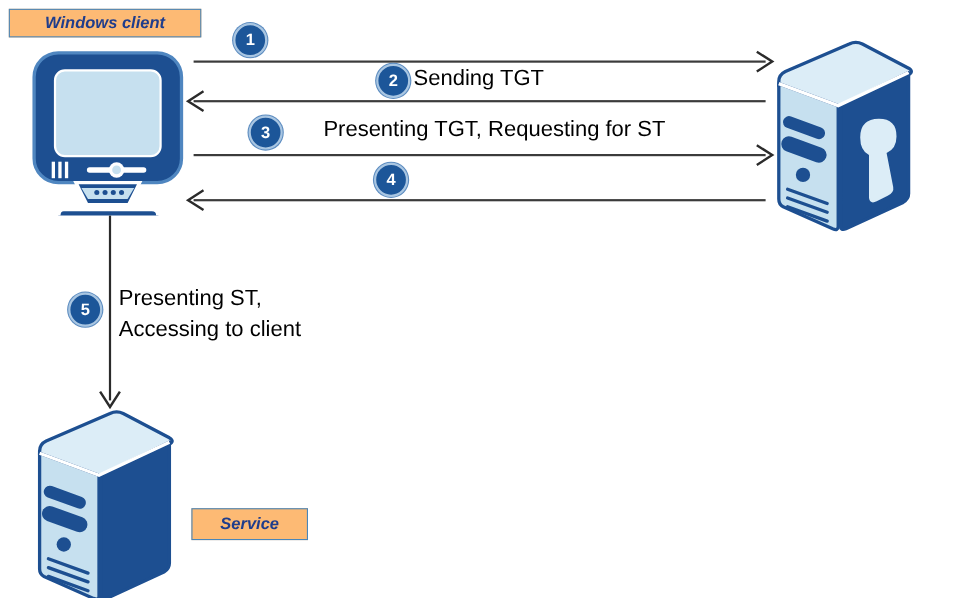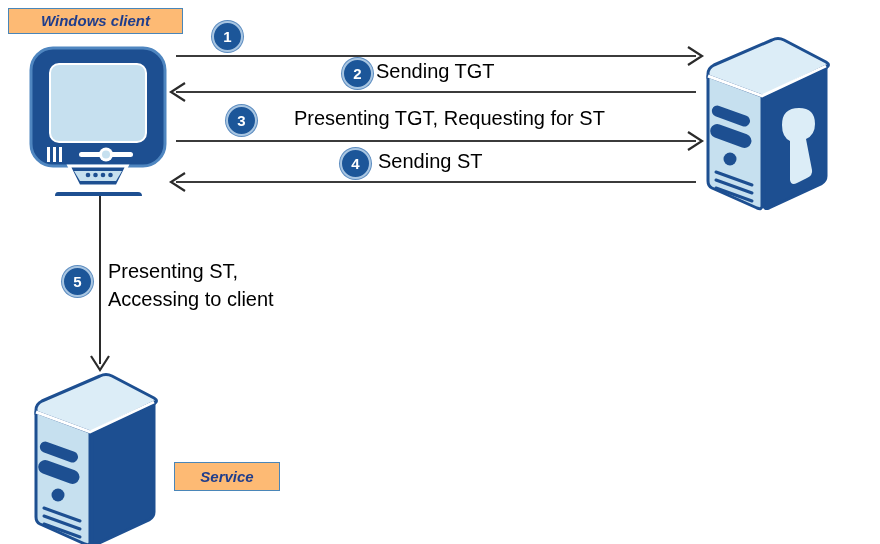--- a/index.html
+++ b/index.html
@@ -206,19 +206,18 @@
   </div>
 
   <div class="badge" id="badge-1">1</div>
   <div class="badge" id="badge-2">2</div>
   <div class="badge" id="badge-3">3</div>
   <div class="badge" id="badge-4">4</div>
   <div class="badge" id="badge-5">5</div>
 
   <div class="msg-text" id="msg-2">Sending TGT</div>
   <div class="msg-text" id="msg-3">Presenting TGT, Requesting for ST</div>
-  <div class="msg-text" id="msg-4">Sending ST</div>
   <div class="msg-text" id="msg-5">
     <div>Presenting ST,</div>
     <div>Accessing to client</div>
   </div>
 
 </div>
 
 </body></html>

